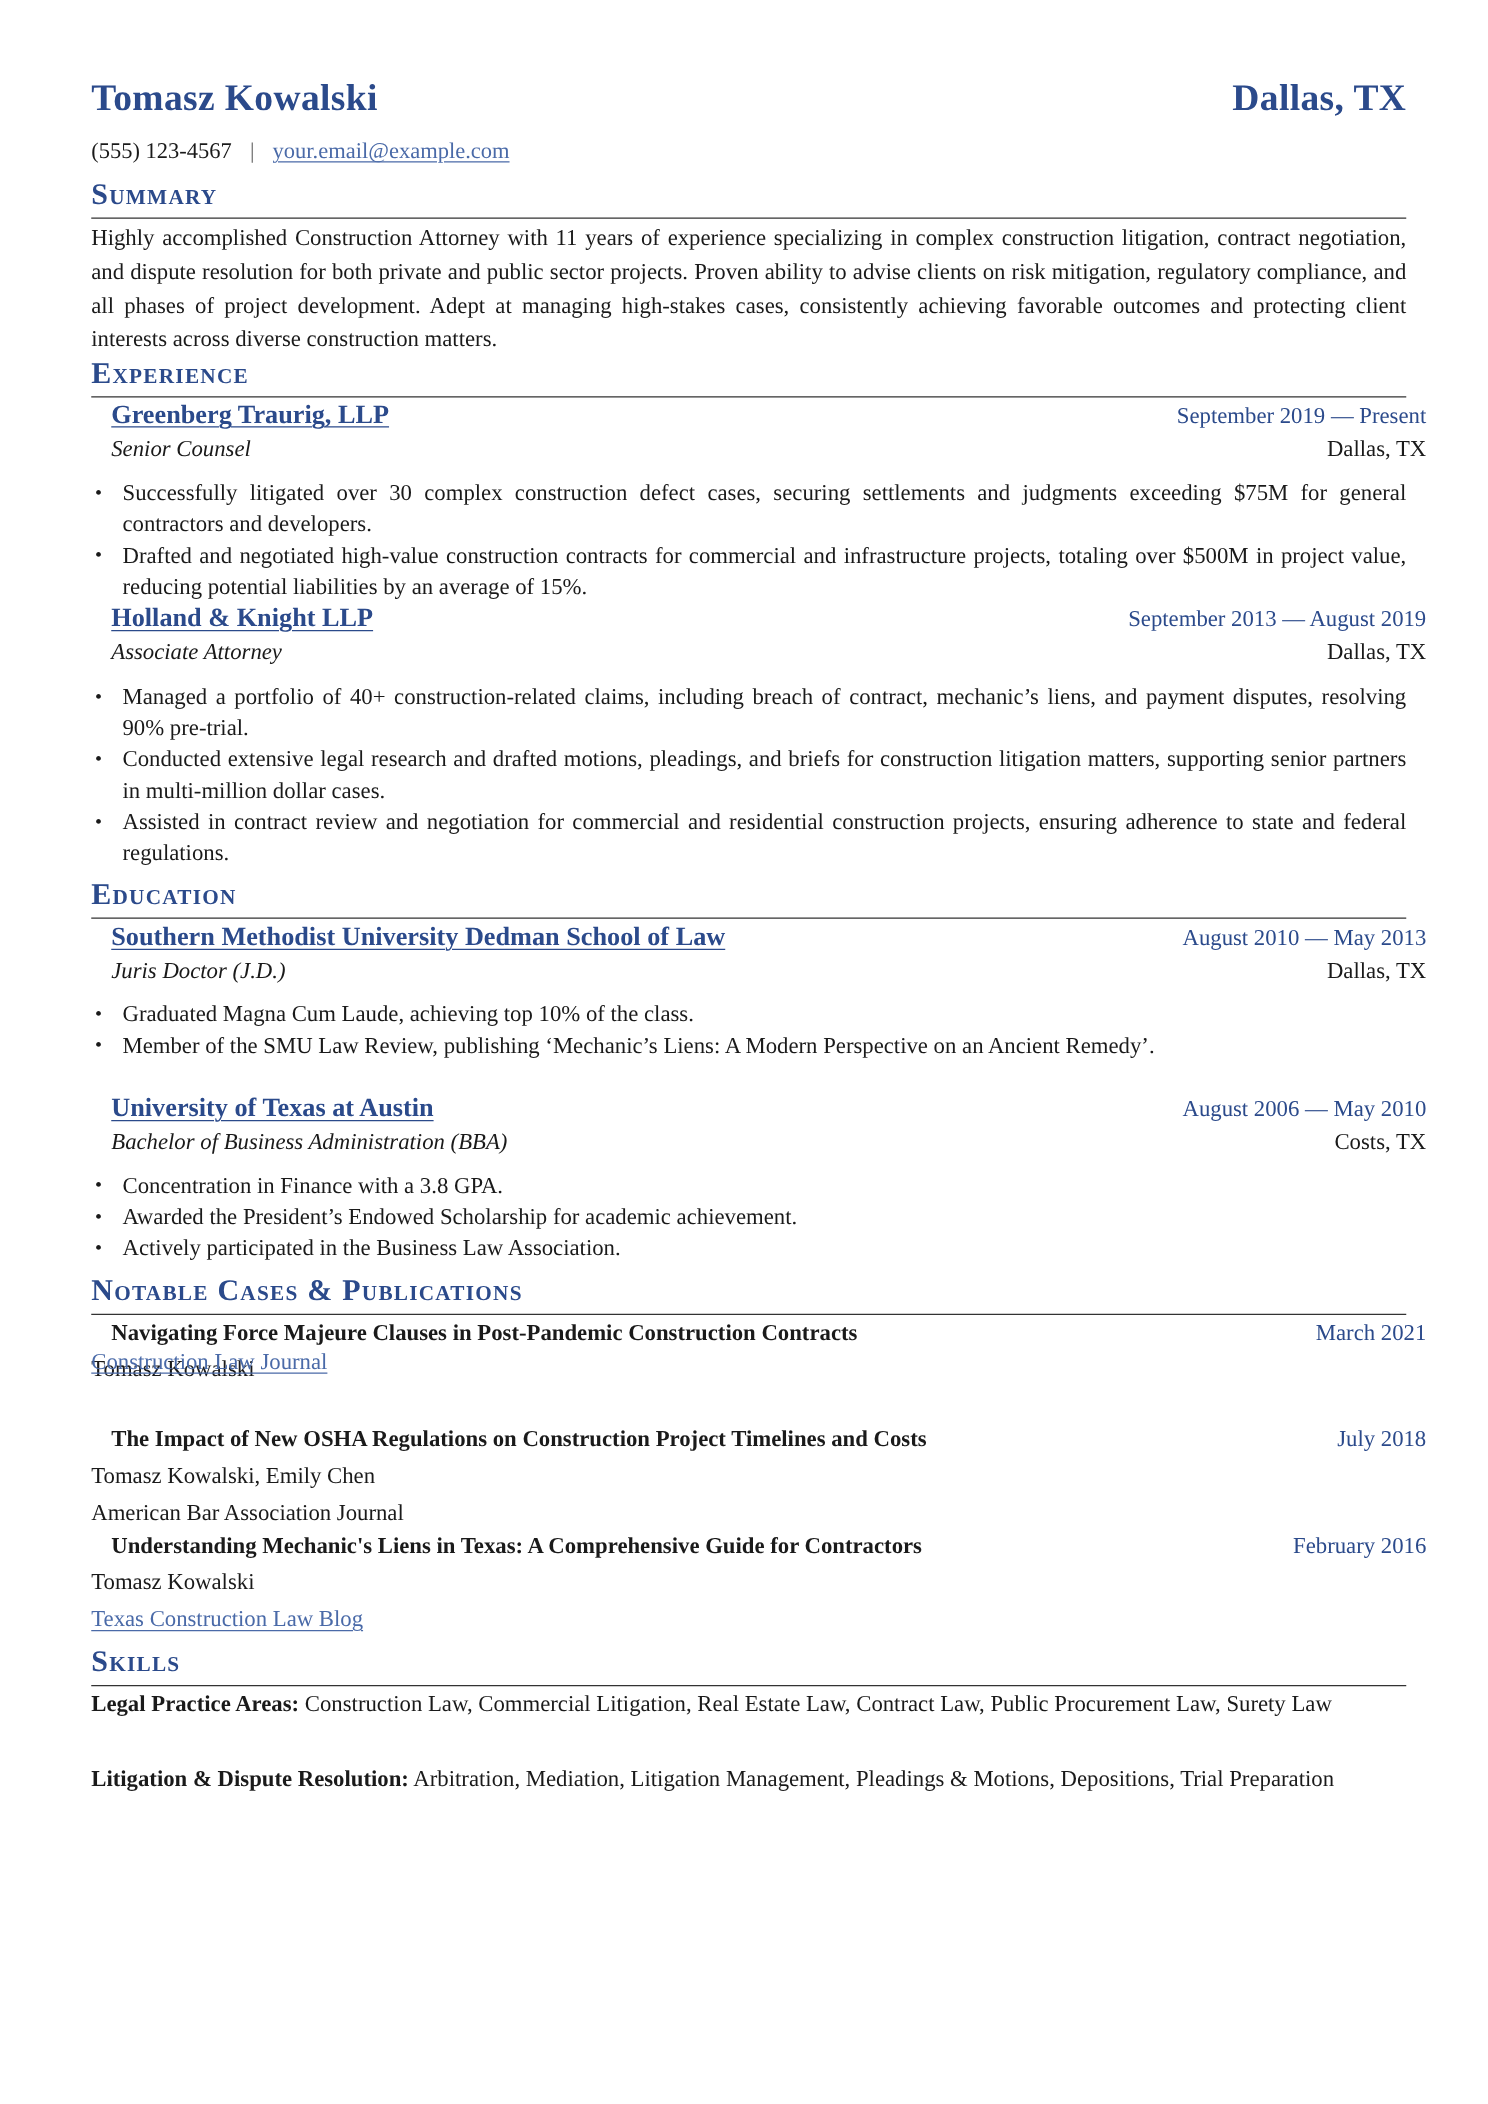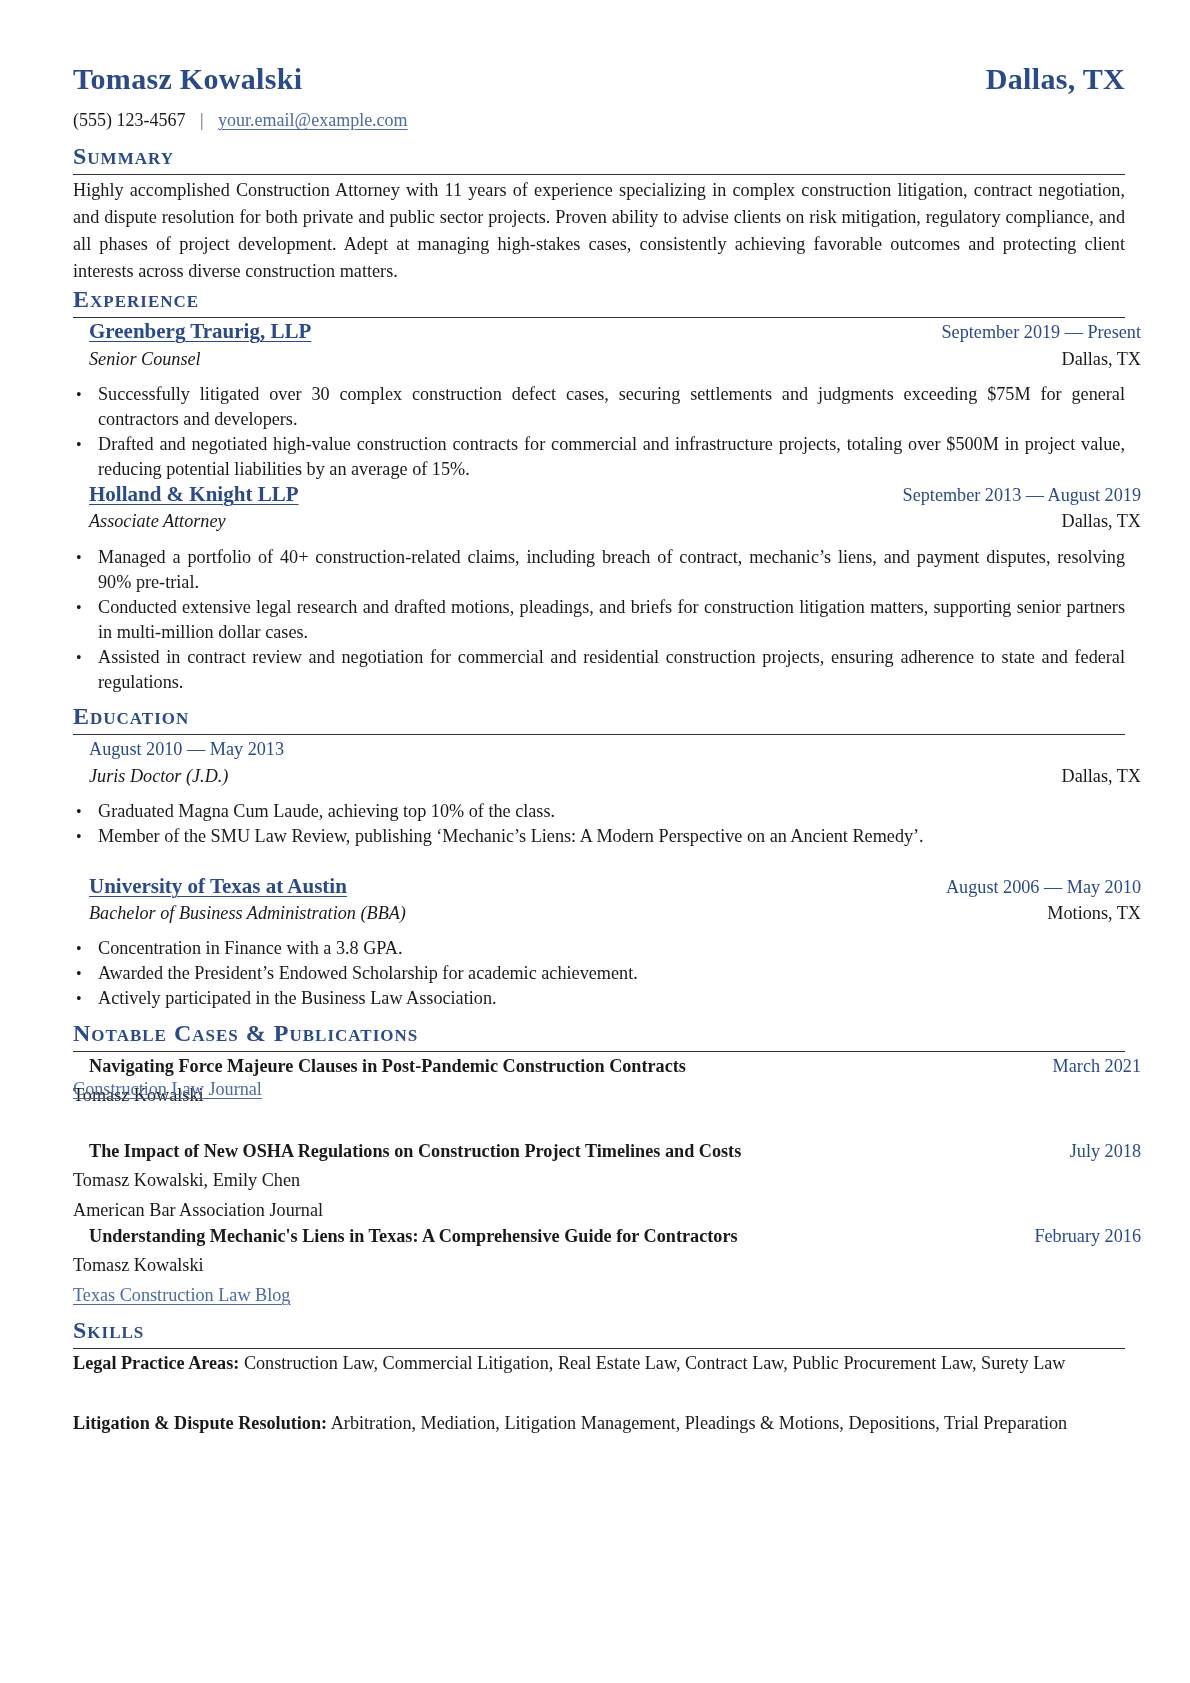--- a/index.html
+++ b/index.html
@@ -85,40 +85,41 @@
       <li>Managed a portfolio of 40+ construction-related claims, including breach of contract, mechanic’s liens, and payment disputes, resolving 90% pre-trial.</li>
       <li>Conducted extensive legal research and drafted motions, pleadings, and briefs for construction litigation matters, supporting senior partners in multi-million dollar cases.</li>
       <li>Assisted in contract review and negotiation for commercial and residential construction projects, ensuring adherence to state and federal regulations.</li>
     </ul>
   </div>
 
   <div class="section-title" style="top:702px;">Education</div>
 
   <div>
     <div class="row" style="top:736px;">
+      <a class="link org" href="#">Southern Methodist University Dedman School of Law</a>
       <span class="date">August 2010 — May 2013</span>
     </div>
     <div class="row" style="top:763px;">
       <span class="role">Juris Doctor (J.D.)</span>
       <span>Dallas, TX</span>
     </div>
     <ul class="bullets" style="top:799px;">
       <li>Graduated Magna Cum Laude, achieving top 10% of the class.</li>
       <li>Member of the SMU Law Review, publishing ‘Mechanic’s Liens: A Modern Perspective on an Ancient Remedy’.</li>
     </ul>
   </div>
 
   <div>
     <div class="row" style="top:873px;">
       <a class="link org" href="#">University of Texas at Austin</a>
       <span class="date">August 2006 — May 2010</span>
     </div>
     <div class="row" style="top:900px;">
       <span class="role">Bachelor of Business Administration (BBA)</span>
-      <span>Motions, TX</span>
+      <span>Costs, TX</span>
     </div>
     <ul class="bullets" style="top:936px;">
       <li>Concentration in Finance with a 3.8 GPA.</li>
       <li>Awarded the President’s Endowed Scholarship for academic achievement.</li>
       <li>Actively participated in the Business Law Association.</li>
     </ul>
   </div>
 
   <div class="section-title" style="top:1019px;">Notable Cases &amp; Publications</div>
 

